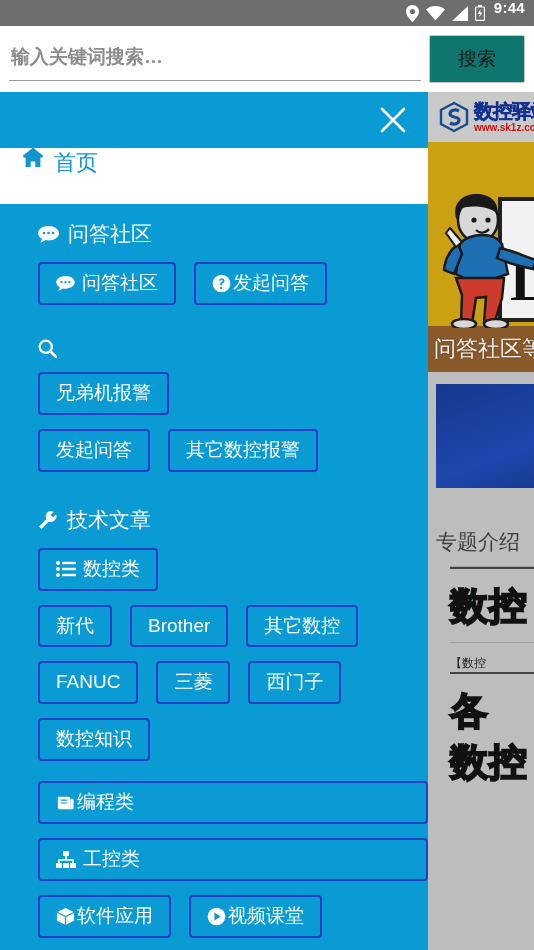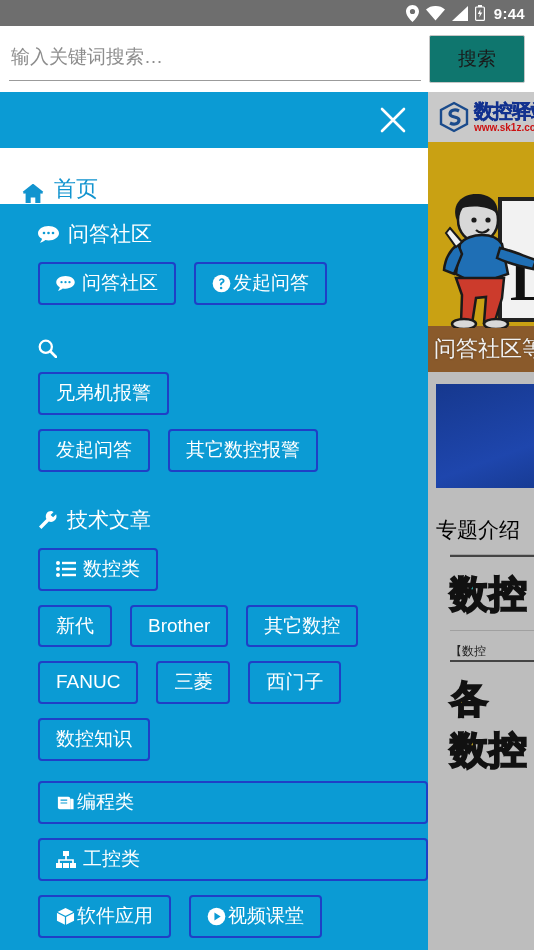--- a/index.html
+++ b/index.html
@@ -5,39 +5,39 @@
   * { margin:0; padding:0; box-sizing:border-box; }
   html, body {
     width:534px; height:950px;
     font-family:"Liberation Sans","DejaVu Sans",sans-serif;
     background:#b3b3b3; overflow:hidden;
   }
   #app { position:relative; width:534px; height:950px; overflow:hidden; background:#b8b8b8; }
 
   
   .statusbar {
-    height:26px; background:#6e6e6e; display:flex; align-items:center;
+    height:26px; background:#6e6e6e; display:flex; 
     justify-content:flex-end; padding-right:9px; gap:7px;
   }
   .statusbar .si { display:flex; align-items:center; }
   .statusbar .clock {
     color:#ffffff; font-size:15px; font-weight:bold; letter-spacing:.3px;
     margin-left:2px; line-height:1;
   }
 
   
   .searchbar {
     height:66px; background:#ffffff; display:flex; align-items:center;
     padding:0 9px; gap:8px;
   }
   .search-input-wrap { flex:1; position:relative; height:44px; }
   .search-input {
     width:100%; height:100%; border:none; outline:none;
     border-bottom:1px solid #9b9b9b; background:transparent;
-    font-size:19px; color:#333; font-family:inherit; padding:0 2px 4px 2px;
+    font-size:19px; color:#333; font-family:inherit; padding:0 2px 4px 2px;font-weight:bold;
   }
   .search-input::placeholder { color:#8d8d8d; }
   .search-btn {
     width:96px; height:48px; background:#0f766e; border:1px solid #c6c6c6;
     border-radius:2px; font-size:19px; color:#1a1a1a; font-family:inherit;
     cursor:pointer;
   }
 
   
   .content {
@@ -75,21 +75,21 @@
     white-space:nowrap; text-shadow:0 0 2px rgba(0,0,0,.4);
   }
 
   .promo-card {
     margin:12px 0 0 436px; width:240px; height:104px;
     background:linear-gradient(160deg,#16388e 0%,#1e46ad 50%,#102e77 100%);
     display:flex; align-items:center; justify-content:center;
   }
 
   .section-title {
-    margin:28px 0 10px 436px; font-size:21px; color:#000000; white-space:nowrap;
+    margin:40px 0 10px 436px; font-size:21px; color:#404040; white-space:nowrap;
   }
   .hr { margin-left:450px; height:1px; background:#a0a0a0; width:200px; }
 
   .art-card { margin-left:450px; width:200px; border-top:2px solid #444; padding:12px 0 10px 0; }
   .art-title-cyan {
     font-size:38px; font-weight:bold; color:#3ad8d8; letter-spacing:1px;
     -webkit-text-stroke:2px #111; white-space:nowrap; font-family:"Liberation Serif",serif;
   }
   .art-sub { font-size:12px; color:#222; margin-top:12px; white-space:nowrap; }
   .art-title-yellow {
@@ -104,21 +104,21 @@
   }
   .drawer-head {
     height:56px; display:flex; align-items:center; justify-content:flex-end;
     padding-right:18px; background:#0b9bd4;
   }
   .close-x {
     width:34px; height:34px; display:flex; align-items:center; justify-content:center;
     cursor:pointer;
   }
   .home-row {
-    height:56px; background:#ffffff; display:flex; align-items:flex-end;
+    height:56px; background:#ffffff; display:flex; align-items:flex-start;
     padding-left:22px; gap:10px; cursor:pointer;
   }
   .home-label { font-size:22px; color:#1294cf; }
 
   .drawer-body { padding:0 0 20px 0; }
   .group { padding:16px 0 4px 38px; }
   .group-head {
     display:flex; align-items:center; gap:9px; color:#ffffff; font-size:21px;
     margin-bottom:14px;
   }

